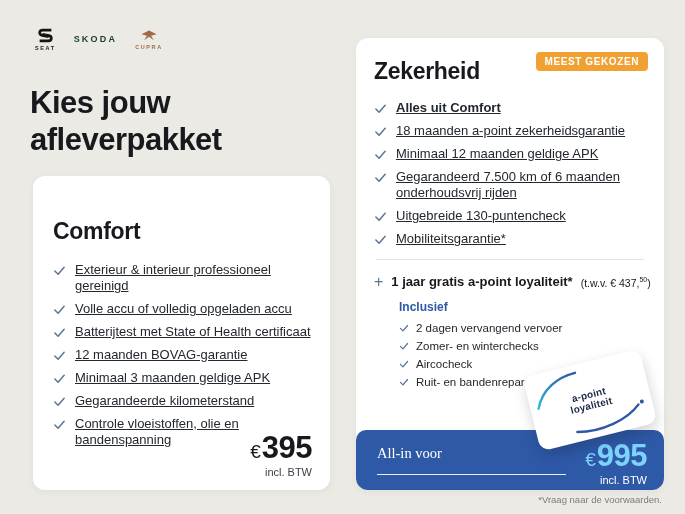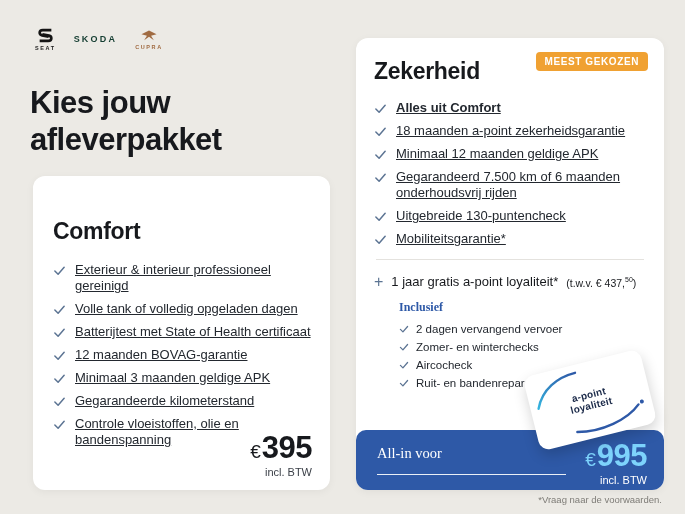--- a/index.html
+++ b/index.html
@@ -49,24 +49,24 @@
   .price-amt{font-size:31px;font-weight:700;letter-spacing:-.5px;}
   .price-note{font-size:11px;color:#3a3f47;margin-top:0px;}
   
   .badge{
     position:absolute;right:16px;top:14px;background:var(--badge);color:#fff;
     font-size:10px;font-weight:700;letter-spacing:.6px;padding:4px 9px;border-radius:4px;
   }
   .divider{border:none;border-top:1px solid #e4e2de;margin:12px 2px 14px 2px;}
   .loyalty-row{display:flex;align-items:baseline;gap:8px;margin-bottom:11px;}
   .plus-icon{color:var(--check);font-size:16px;font-weight:500;line-height:14px;position:relative;top:1px;}
-  .loyalty-title{font-size:13px;font-weight:400;color:var(--heading);white-space:nowrap;}
+  .loyalty-title{font-size:13px;font-weight:700;color:var(--heading);white-space:nowrap;}
   .loyalty-twv{font-size:10.5px;color:var(--heading);white-space:nowrap;}
   .loyalty-twv sup{font-size:7px;}
-  .inclusief{margin-left:25px;color:var(--accent);font-size:12px;font-weight:700;margin-bottom:8px;font-family:Liberation Serif, serif;}
+  .inclusief{margin-left:25px;color:var(--accent);font-size:12px;font-weight:700;margin-bottom:8px;}
   .sub-list{margin-left:25px;}
   .sub-item{display:flex;align-items:flex-start;gap:7px;margin-bottom:5px;
     font-size:11.5px;line-height:13px;font-weight:500;color:var(--text);}
   .sub-item svg{flex:0 0 auto;margin-top:1px;}
   
   .loyalty-card{
     position:absolute;right:14px;bottom:52px;width:120px;height:76px;z-index:3;
     background:#fff;border-radius:10px;transform:rotate(-14deg);
     box-shadow:0 6px 14px rgba(0,0,0,.18);display:flex;align-items:center;justify-content:center;
   }
@@ -117,21 +117,21 @@
     <div class="check-item">
       <svg width="13" height="13" viewBox="0 0 14 14">
           <path d="M2 7.5 L5.5 11 L12 3.5" fill="none" stroke="#5C7493" stroke-width="1.6" stroke-linecap="round" stroke-linejoin="round"></path>
         </svg>
       <span>Exterieur &amp; interieur professioneel gereinigd</span>
     </div>
     <div class="check-item">
       <svg width="13" height="13" viewBox="0 0 14 14">
           <path d="M2 7.5 L5.5 11 L12 3.5" fill="none" stroke="#5C7493" stroke-width="1.6" stroke-linecap="round" stroke-linejoin="round"></path>
         </svg>
-      <span>Volle tank of volledig opgeladen dagen</span>
+      <span>Volle accu of volledig opgeladen accu</span>
     </div>
     <div class="check-item">
       <svg width="13" height="13" viewBox="0 0 14 14">
           <path d="M2 7.5 L5.5 11 L12 3.5" fill="none" stroke="#5C7493" stroke-width="1.6" stroke-linecap="round" stroke-linejoin="round"></path>
         </svg>
       <span>Batterijtest met State of Health certificaat</span>
     </div>
     <div class="check-item">
       <svg width="13" height="13" viewBox="0 0 14 14">
           <path d="M2 7.5 L5.5 11 L12 3.5" fill="none" stroke="#5C7493" stroke-width="1.6" stroke-linecap="round" stroke-linejoin="round"></path>

